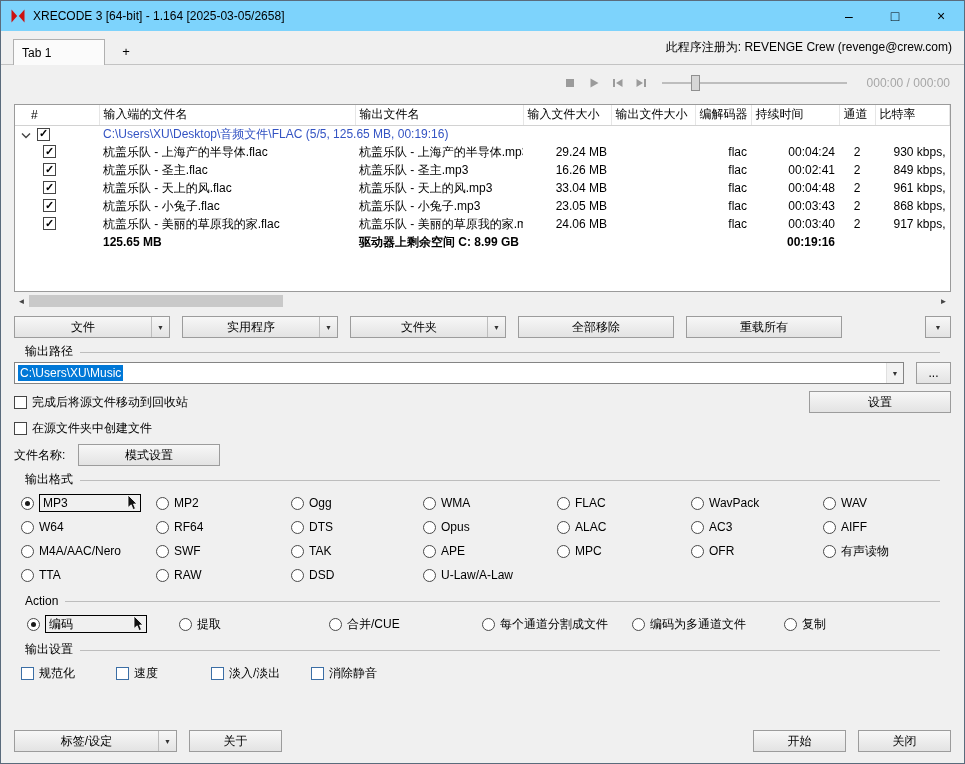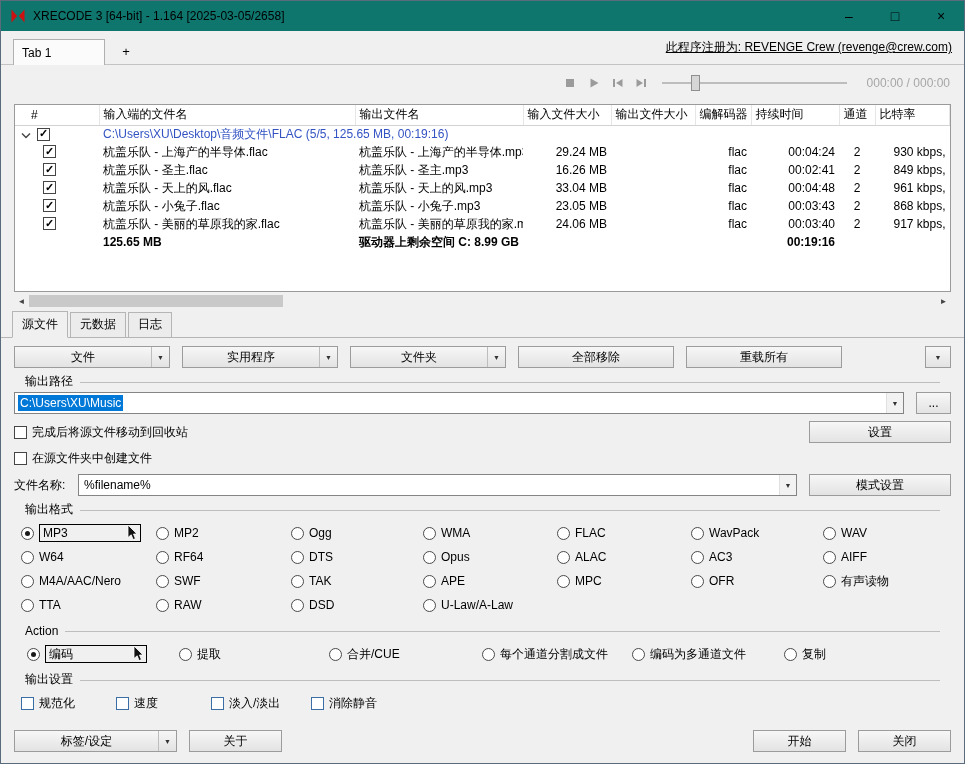--- a/index.html
+++ b/index.html
@@ -7,30 +7,30 @@
   body {
     width:965px; height:764px; overflow:hidden;
     font-family:"Liberation Sans", sans-serif; font-size:12px; color:#000;
     background:#fff;
   }
   .window {
     width:965px; height:764px; border:1px solid #5a6b7c;
     background:#f0f0f0; display:flex; flex-direction:column;
   }
   
-  .titlebar { flex:0 0 30px; background:#0f766e; display:flex; align-items:center; }
+  .titlebar { flex:0 0 30px; background:#7dd3fc; display:flex; align-items:center; }
   .app-icon { margin:0 7px 0 9px; display:inline-flex; }
   .title { flex:1; white-space:nowrap; }
   .win-controls { display:flex; height:30px; }
   .win-btn { width:46px; height:30px; display:flex; align-items:center; justify-content:center; font-size:14px; cursor:default; }
   
   .tabstrip { flex:0 0 34px; display:flex; align-items:flex-end; padding:0 12px; border-bottom:1px solid #c3c3c3; background:#f0f0f0; }
   .tab { width:92px; height:26px; background:#fbfbfb; border:1px solid #b0b0b0; border-bottom:none; display:flex; align-items:center; padding-left:8px; margin-bottom:-1px; }
   .tab-add { width:30px; height:24px; display:flex; align-items:center; justify-content:center; font-size:13px; margin:0 0 1px 6px; }
-  .registration { margin-left:auto; align-self:center; white-space:nowrap;text-decoration:underline; }
+  .registration { margin-left:auto; align-self:center; white-space:nowrap; }
   
   .player { flex:0 0 36px; display:flex; align-items:center; justify-content:flex-end; padding-right:14px; }
   .pbtn { width:24px; height:20px; display:flex; align-items:center; justify-content:center; }
   .slider { width:185px; height:20px; position:relative; margin:0 14px 0 8px; }
   .slider .track { position:absolute; left:0; right:0; top:9px; height:2px; background:#bdbdbd; }
   .slider .thumb { position:absolute; left:16%; top:2px; width:9px; height:16px; background:#d6d6d6; border:1px solid #8f8f8f; }
   .ptime { color:#a6a6a6; white-space:nowrap; margin-left:6px; }
   
   .table-wrap { margin:3px 13px 0; height:188px; background:#fff; border:1px solid #9a9a9a; overflow:hidden; }
   table { width:100%; border-collapse:collapse; table-layout:fixed; }
@@ -263,25 +263,20 @@
   </div>
 
   <div class="hscroll">
     <span class="hs-arrow">◄</span>
     <span class="hs-track">
         <span class="hs-thumb"></span>
       </span>
     <span class="hs-arrow">►</span>
   </div>
 
-  <div class="subtabs">
-      <div class="subtab active">源文件</div>
-      <div class="subtab">元数据</div>
-      <div class="subtab">日志</div>
-    </div>
 
   <div class="btnrow">
     <div class="btn dd-btn">
       <span class="lbl">文件</span>
       <span class="dd-zone">▼</span>
     </div>
     <div class="btn dd-btn">
       <span class="lbl">实用程序</span>
       <span class="dd-zone">▼</span>
     </div>
@@ -314,24 +309,20 @@
     <span>完成后将源文件移动到回收站</span>
     <span class="spacer"></span>
     <div class="btn side-btn">设置</div>
   </div>
   <div class="opt-row">
     <span class="cb"></span>
     <span>在源文件夹中创建文件</span>
   </div>
   <div class="fname-row">
     <span class="lab">文件名称:</span>
-    <div class="combo">
-      <span class="val">%filename%</span>
-      <span class="dd-zone">▼</span>
-    </div>
     <div class="btn side-btn">模式设置</div>
   </div>
 
   <div class="section">
     <div class="sec-head">
       <span>输出格式</span>
       <span class="sec-line"></span>
     </div>
   </div>
   <div class="fmt-grid">

